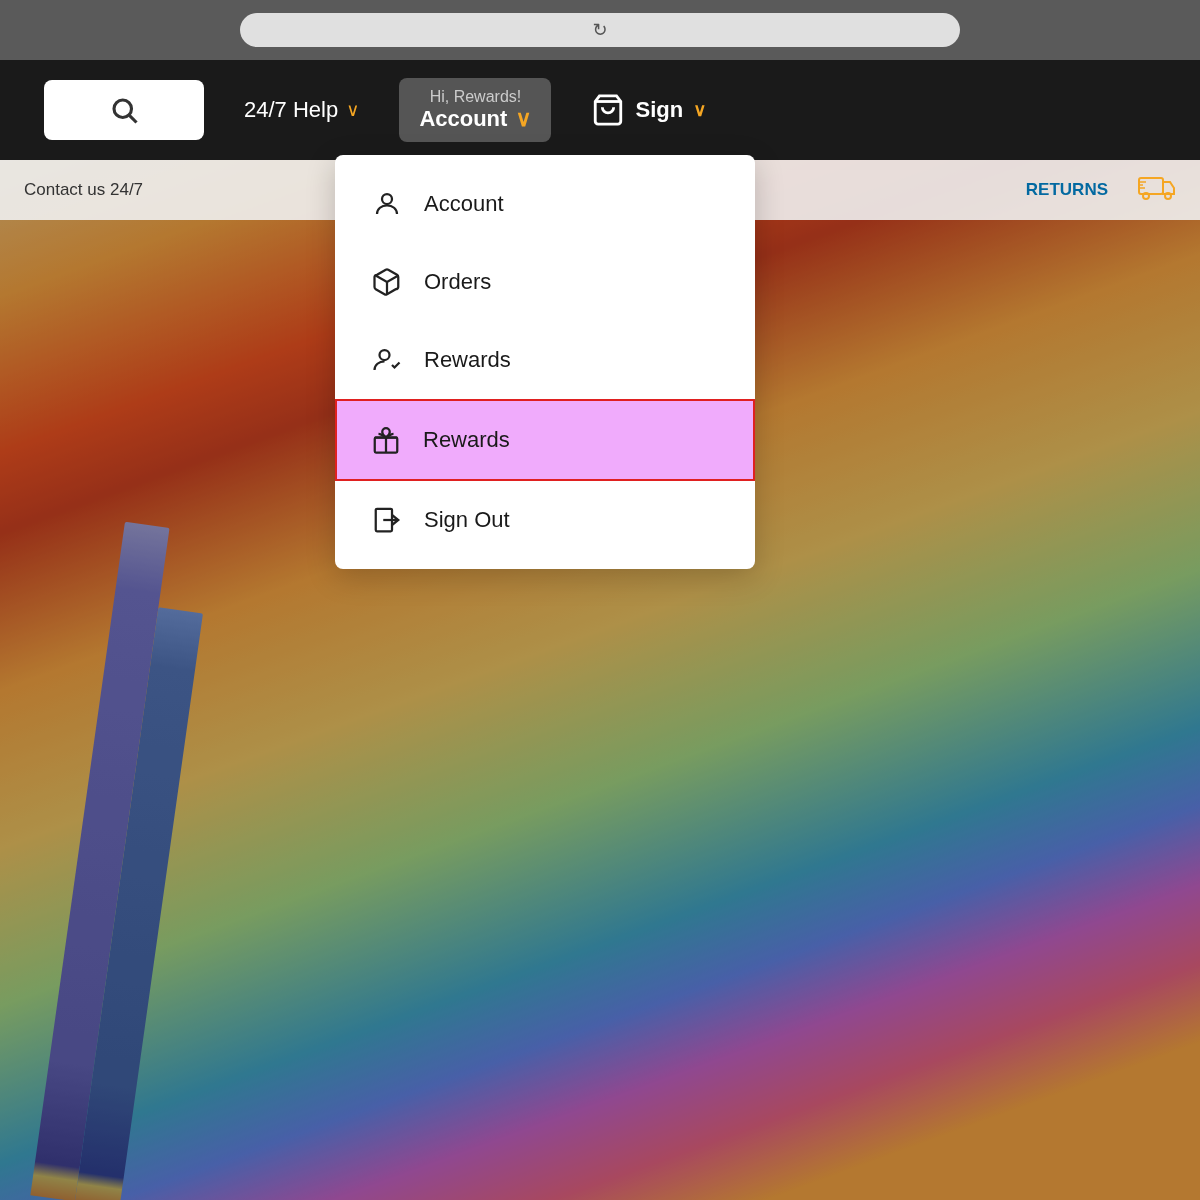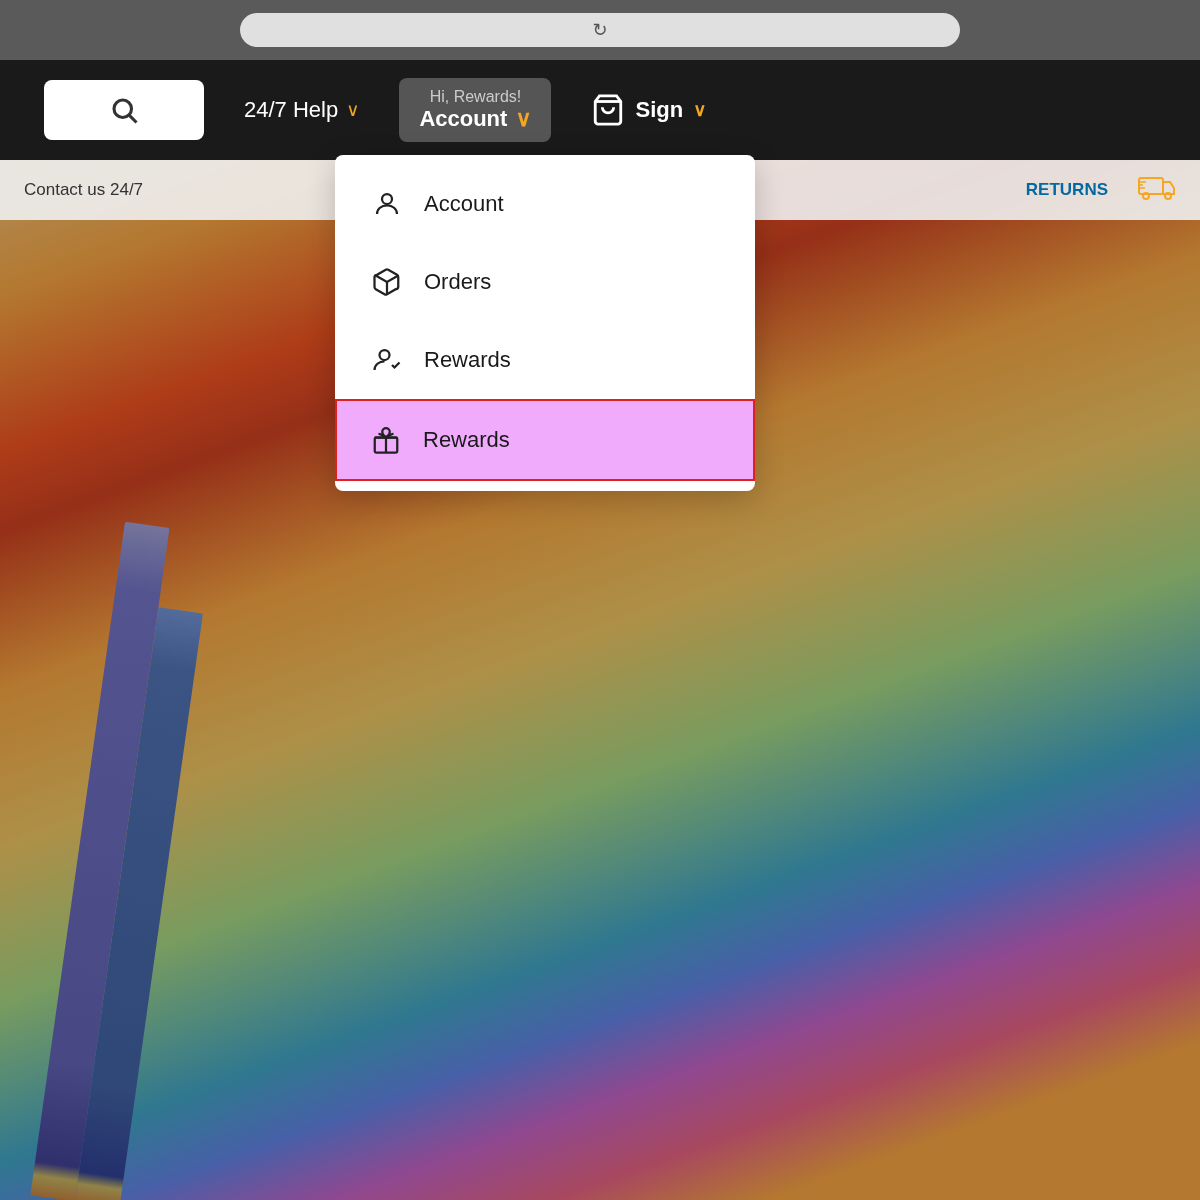--- a/index.html
+++ b/index.html
@@ -365,14 +365,24 @@
         <path d="M3 10h18"></path>
         <path d="M12 10V22"></path>
         <path d="M12 10C12 10 9 8 9 5.5a3 3 0 016 0C15 8 12 10 12 10z"></path>
         <path d="M12 10C12 10 8 7 6 7"></path>
         <path d="M12 10C12 10 16 7 18 7"></path>
       </svg>
     </div>
     <span>Rewards</span>
   </div>
 
+  <div class="dropdown-item">
+    <div class="dropdown-icon">
+      <svg width="30" height="30" viewBox="0 0 24 24" fill="none" stroke="#222" stroke-width="1.8">
+        <rect x="3" y="3" width="13" height="18" rx="1"></rect>
+        <path d="M16 8l5 4-5 4"></path>
+        <line x1="9" y1="12" x2="21" y2="12"></line>
+      </svg>
+    </div>
+    <span>Sign Out</span>
+  </div>
 
 </div>
 
 </body></html>

